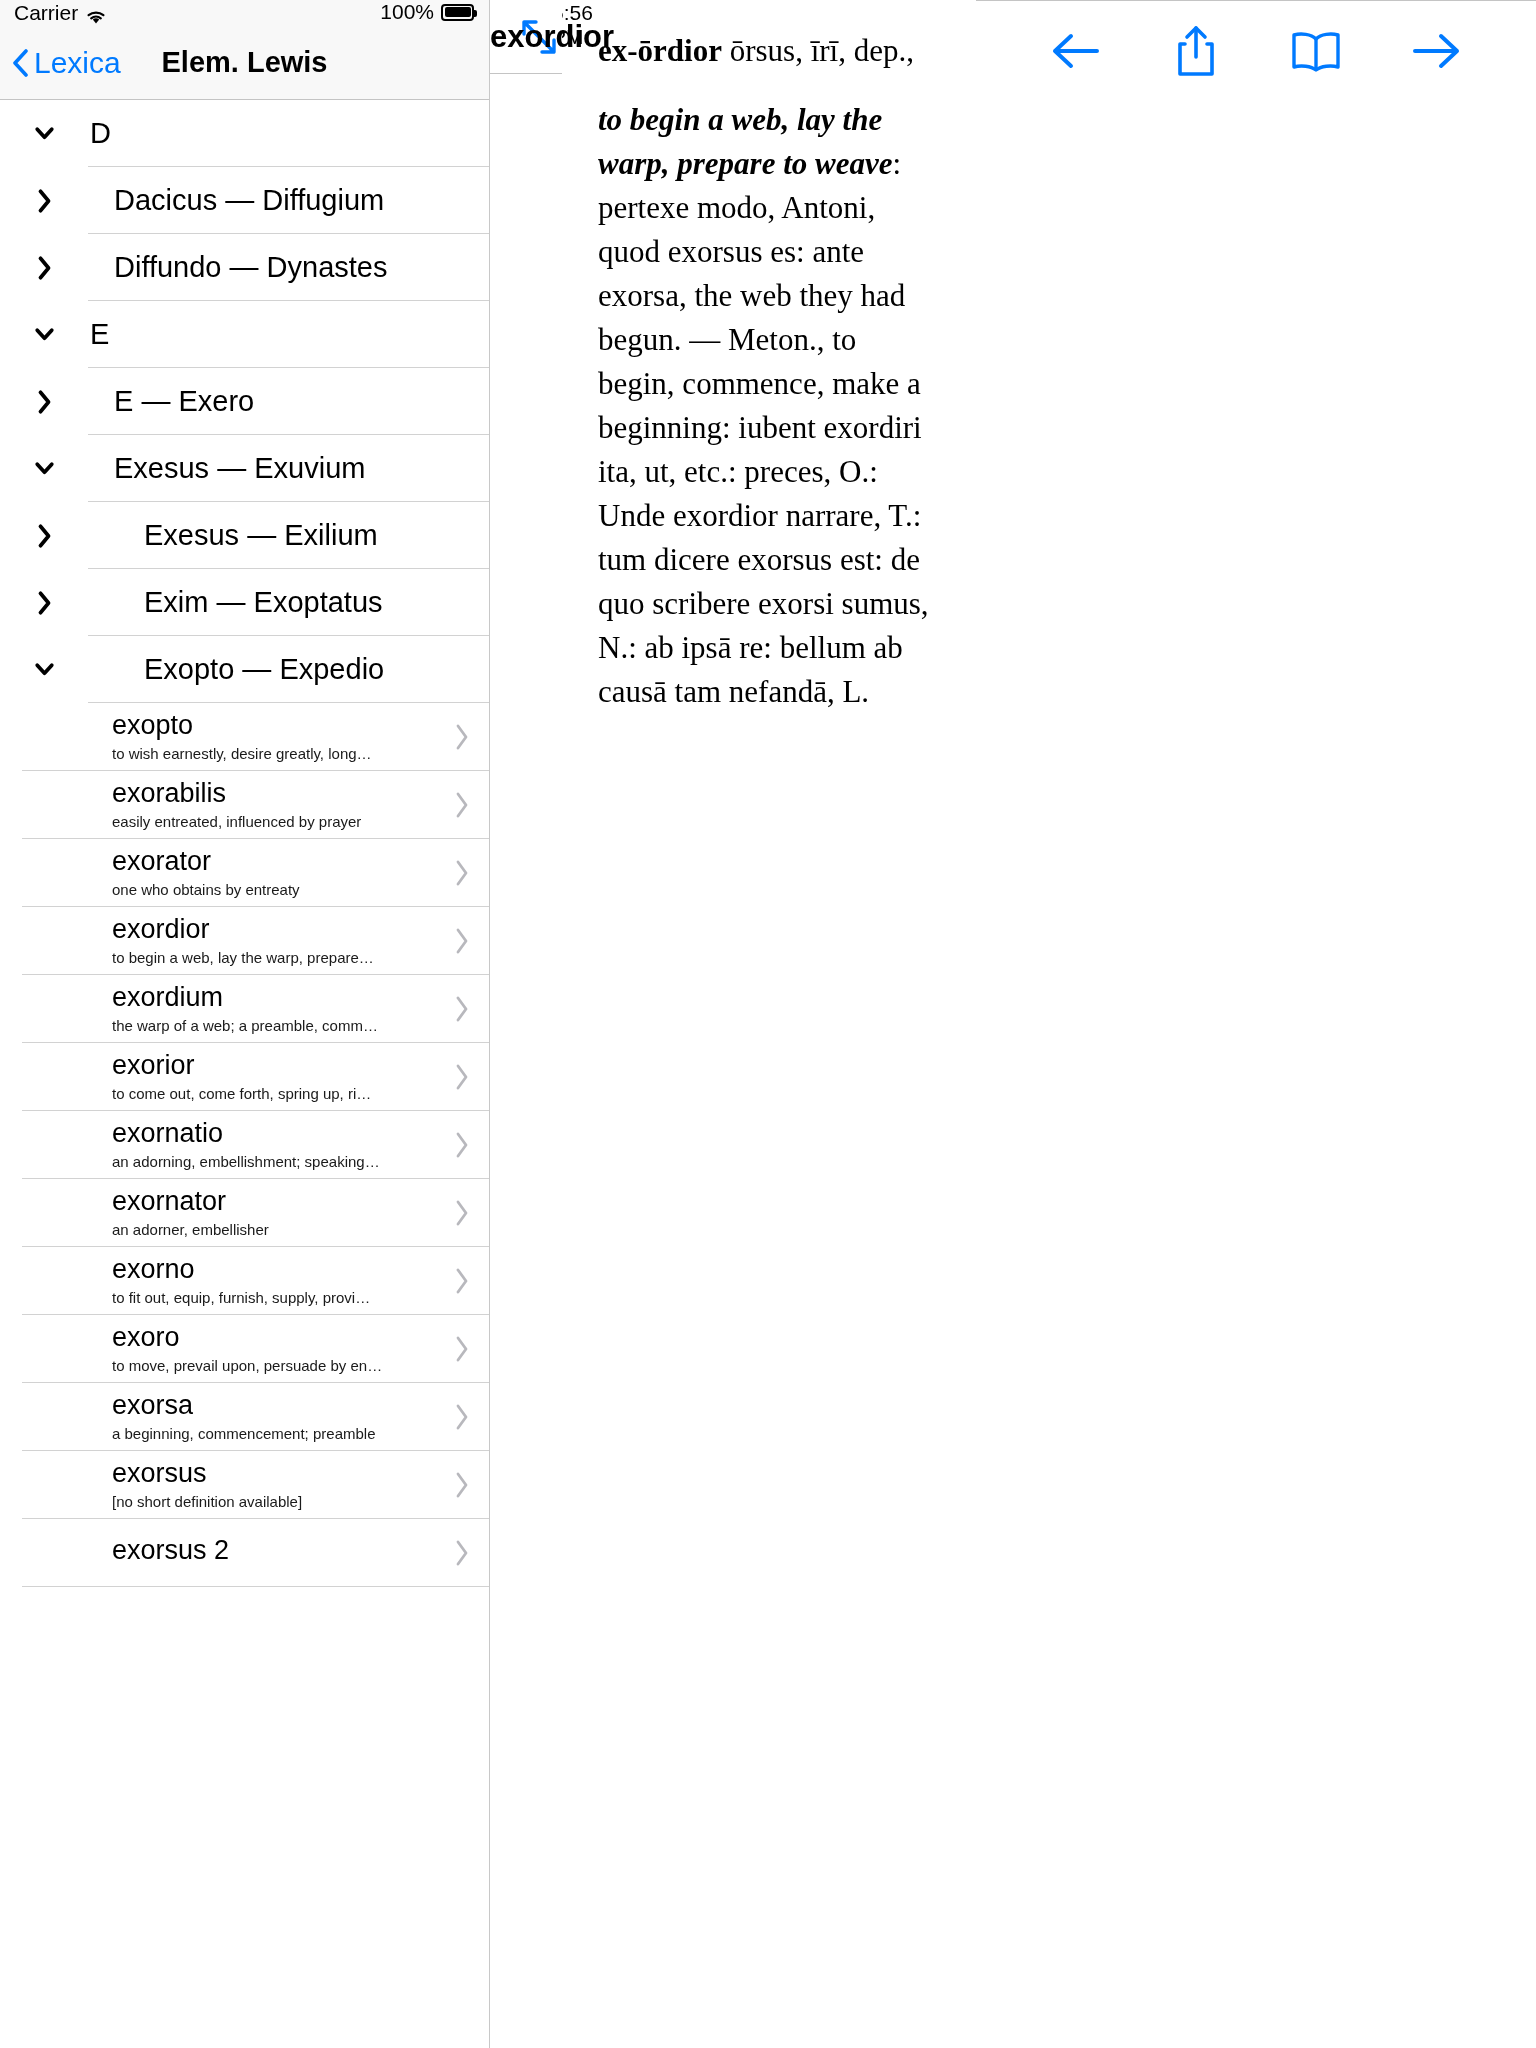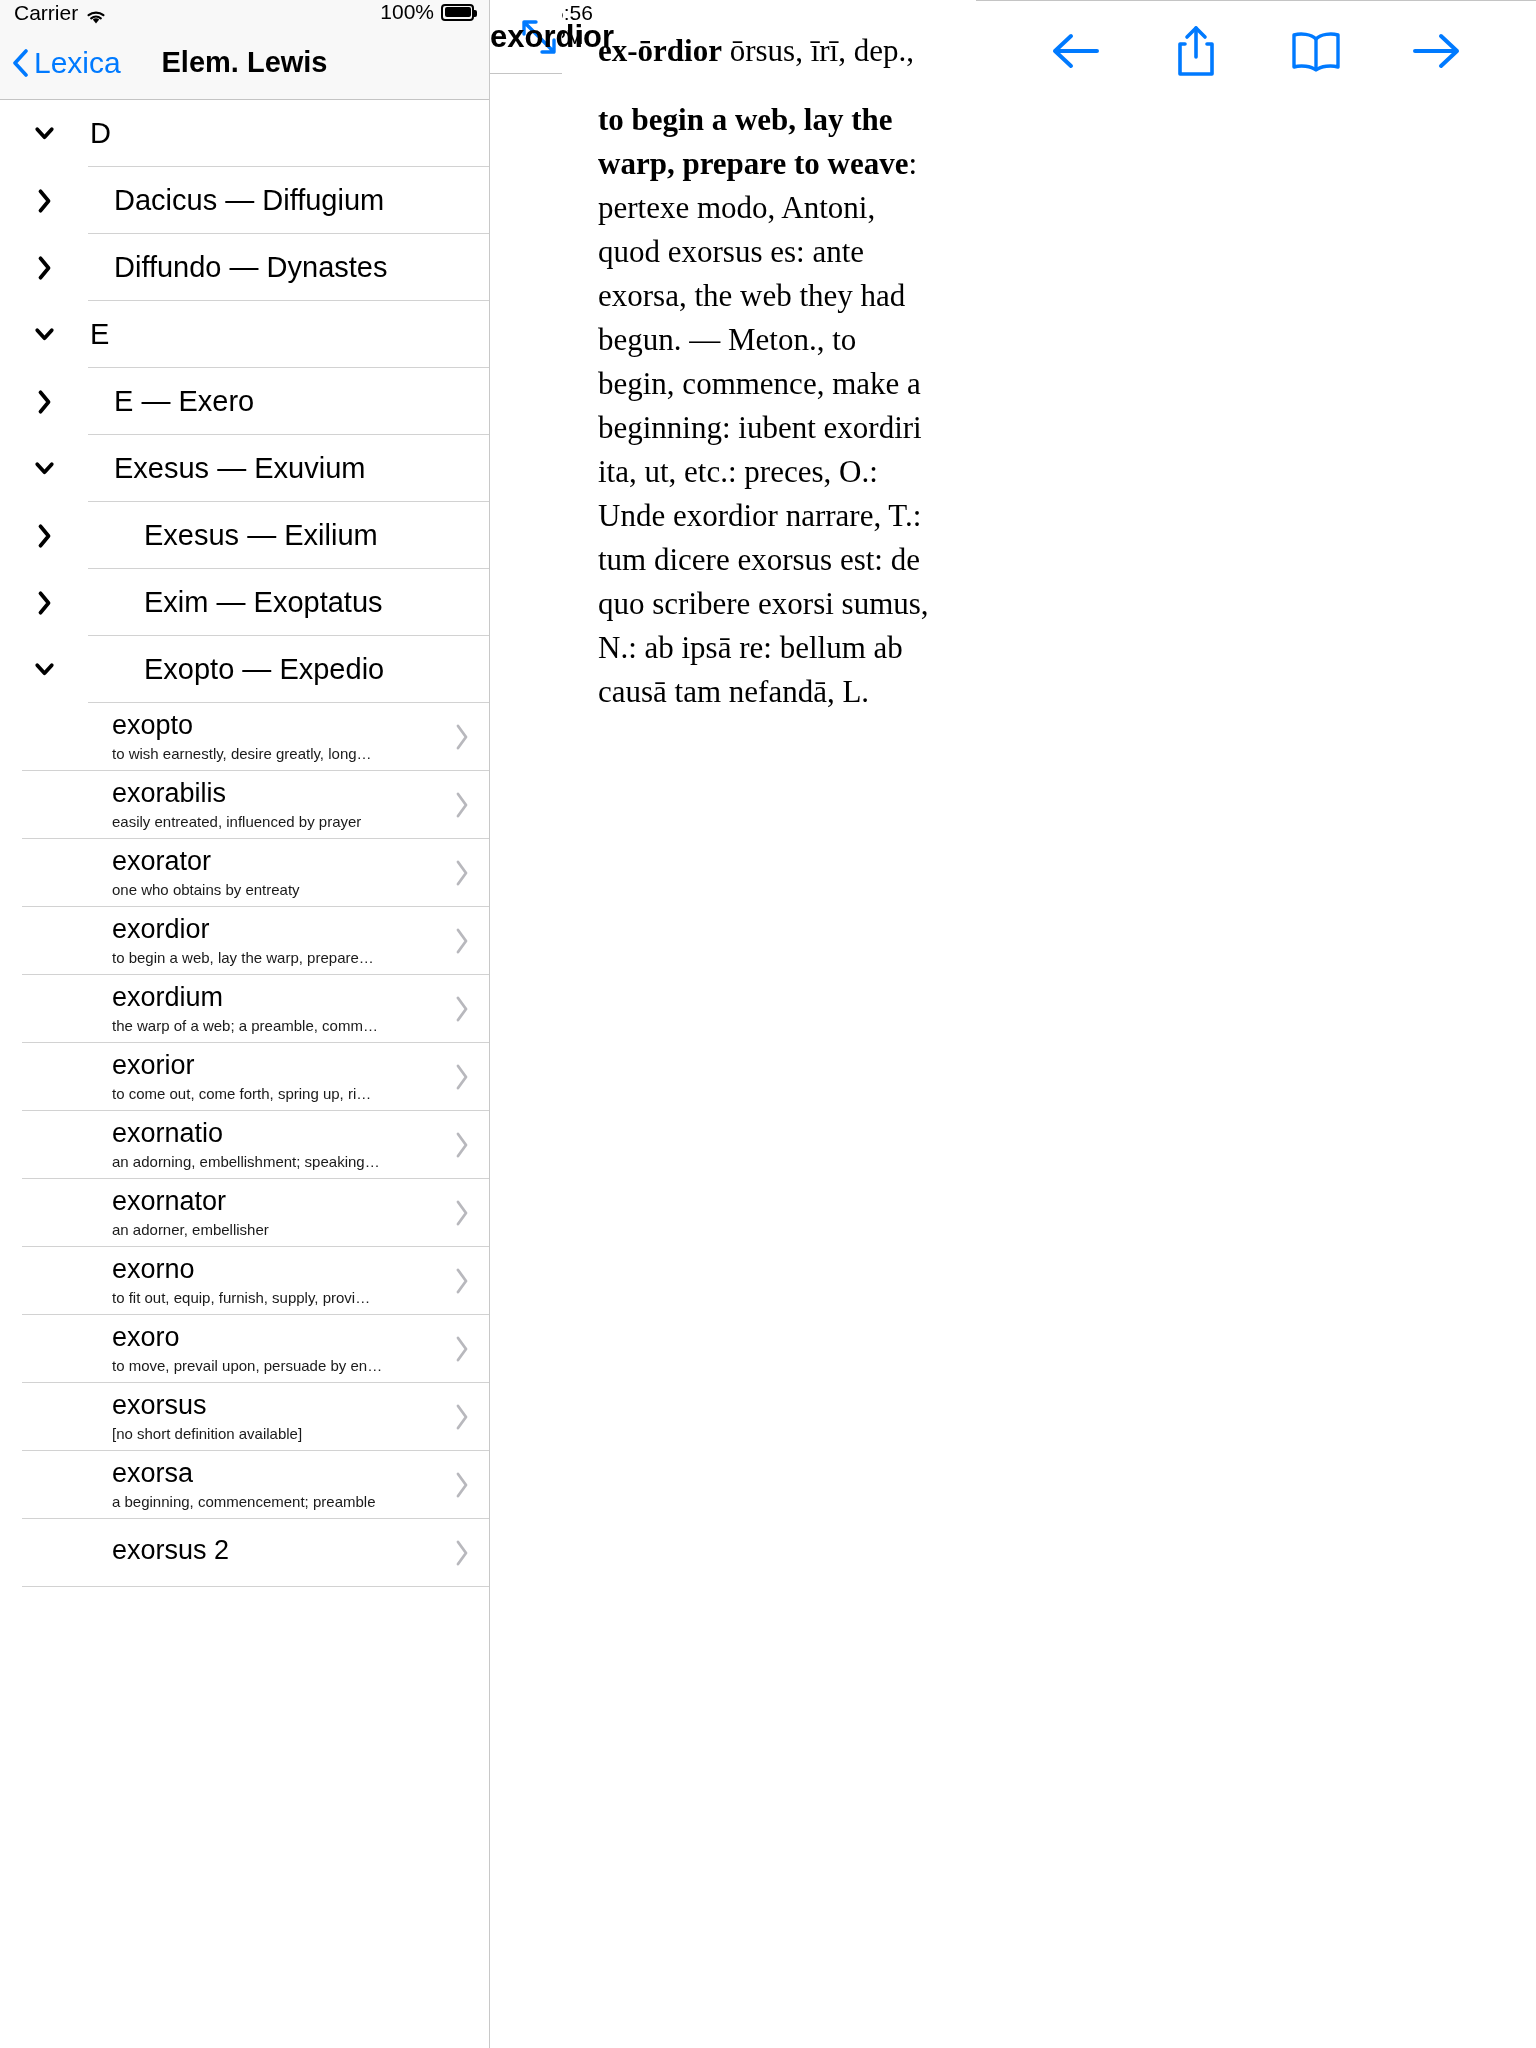--- a/index.html
+++ b/index.html
@@ -126,21 +126,21 @@
 
   .article {
     flex: 1; padding: 30px 36px 10px 36px; overflow: hidden;
     font-family: "Liberation Serif", serif;
   }
   .art-head {
     font-size: 31px; line-height: 1.35; color:#000; margin-bottom: 26px;
   }
   .art-head .hw { font-weight: bold; }
   .art-body { font-size: 31px; line-height: 1.42; color:#000; text-align: left; }
-  .art-body .sense { font-weight: bold; }
+  .art-body .sense { font-weight: bold; font-style: italic; }
 
   .toolbar {
     height: 100px; border-top: 1px solid #c4c4c4;
     display: flex; align-items: center; justify-content: space-around;
     background: #fff; padding: 0 40px;
   }
   .tb-btn { cursor:pointer; display:flex; align-items:center; justify-content:center; width: 120px; height: 70px; }
   .tb-btn svg { display:block; }
 </style>
 </head>
@@ -394,35 +394,35 @@
             <div class="disclosure">
               <svg viewBox="0 0 16 28">
                 <path d="M4 3 L12 14 L4 25" stroke="#b8b8bd" stroke-width="2.8" fill="none" stroke-linecap="round" stroke-linejoin="round"></path>
               </svg>
             </div>
           </div>
         </div>
         <div class="entry-row">
           <div class="entry-inner">
             <div class="entry-text">
+              <div class="entry-word">exorsa</div>
+              <div class="entry-def">a beginning, commencement; preamble</div>
+            </div>
+            <div class="disclosure">
+              <svg viewBox="0 0 16 28">
+                <path d="M4 3 L12 14 L4 25" stroke="#b8b8bd" stroke-width="2.8" fill="none" stroke-linecap="round" stroke-linejoin="round"></path>
+              </svg>
+            </div>
+          </div>
+        </div>
+        <div class="entry-row">
+          <div class="entry-inner">
+            <div class="entry-text">
               <div class="entry-word">exorsus</div>
               <div class="entry-def">[no short definition available]</div>
-            </div>
-            <div class="disclosure">
-              <svg viewBox="0 0 16 28">
-                <path d="M4 3 L12 14 L4 25" stroke="#b8b8bd" stroke-width="2.8" fill="none" stroke-linecap="round" stroke-linejoin="round"></path>
-              </svg>
-            </div>
-          </div>
-        </div>
-        <div class="entry-row">
-          <div class="entry-inner">
-            <div class="entry-text">
-              <div class="entry-word">exorsa</div>
-              <div class="entry-def">a beginning, commencement; preamble</div>
             </div>
             <div class="disclosure">
               <svg viewBox="0 0 16 28">
                 <path d="M4 3 L12 14 L4 25" stroke="#b8b8bd" stroke-width="2.8" fill="none" stroke-linecap="round" stroke-linejoin="round"></path>
               </svg>
             </div>
           </div>
         </div>
         <div class="entry-row">
           <div class="entry-inner">

